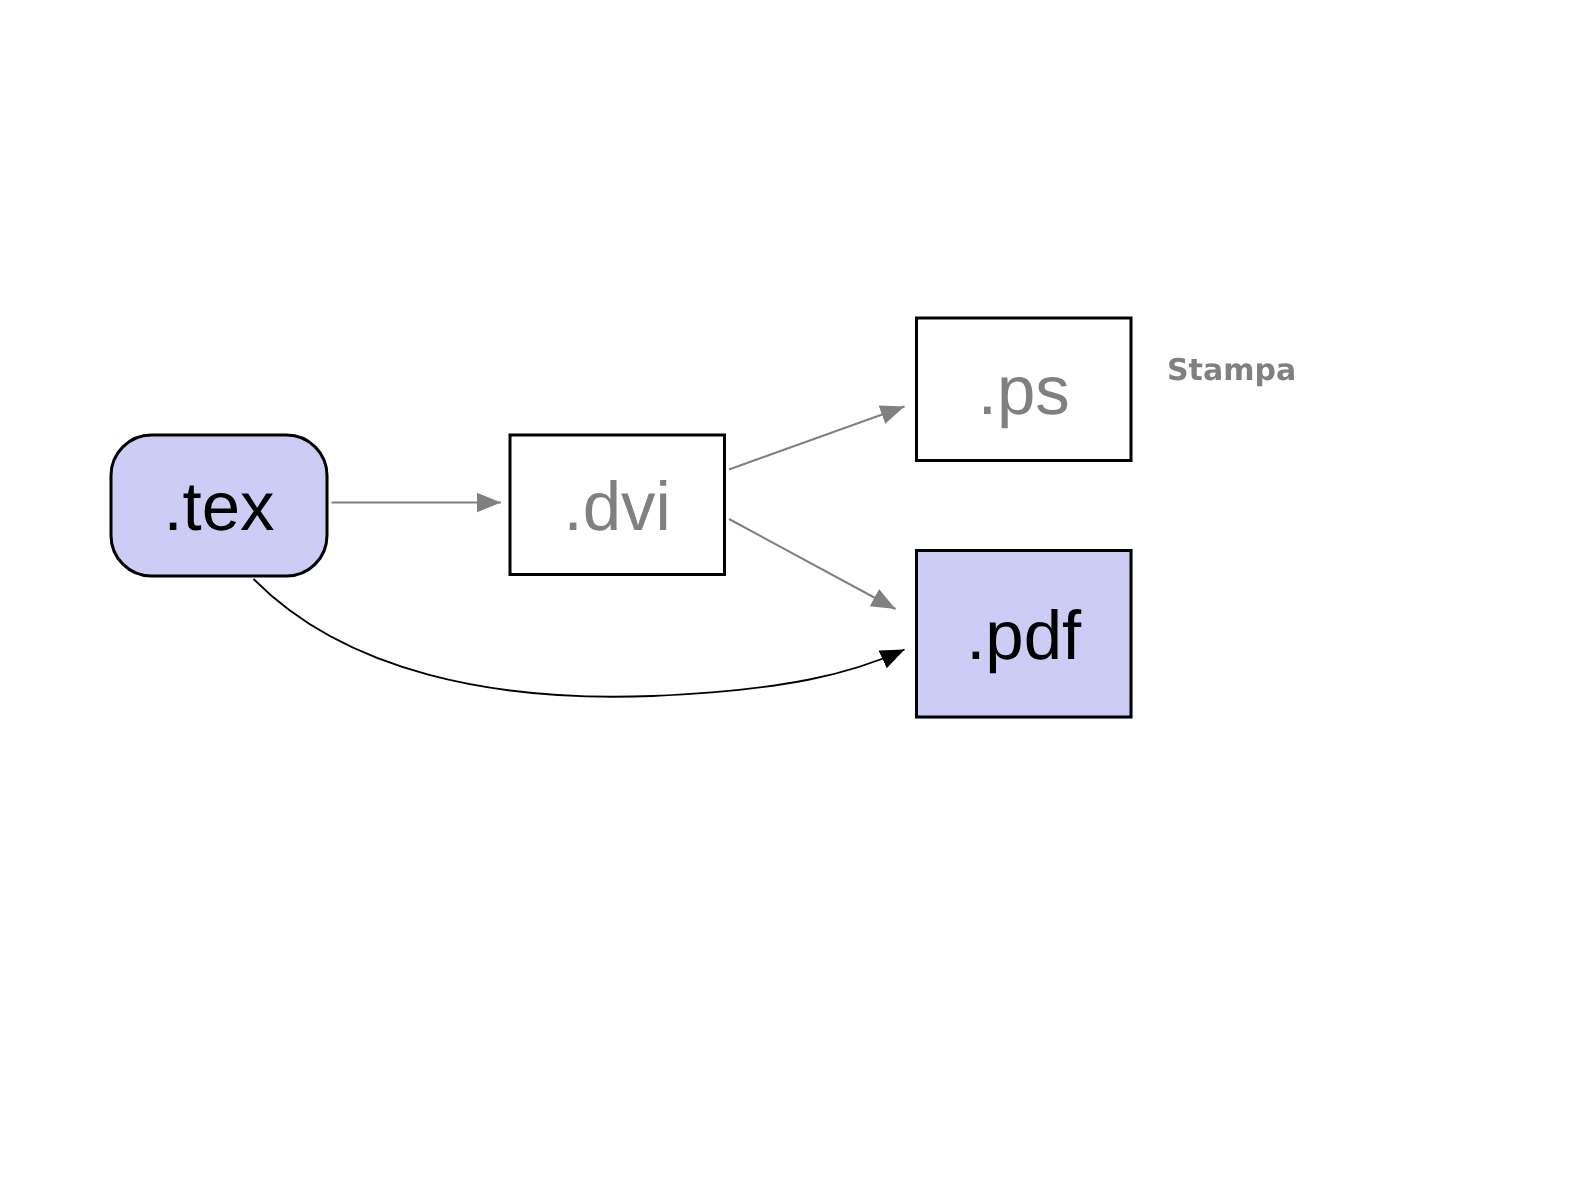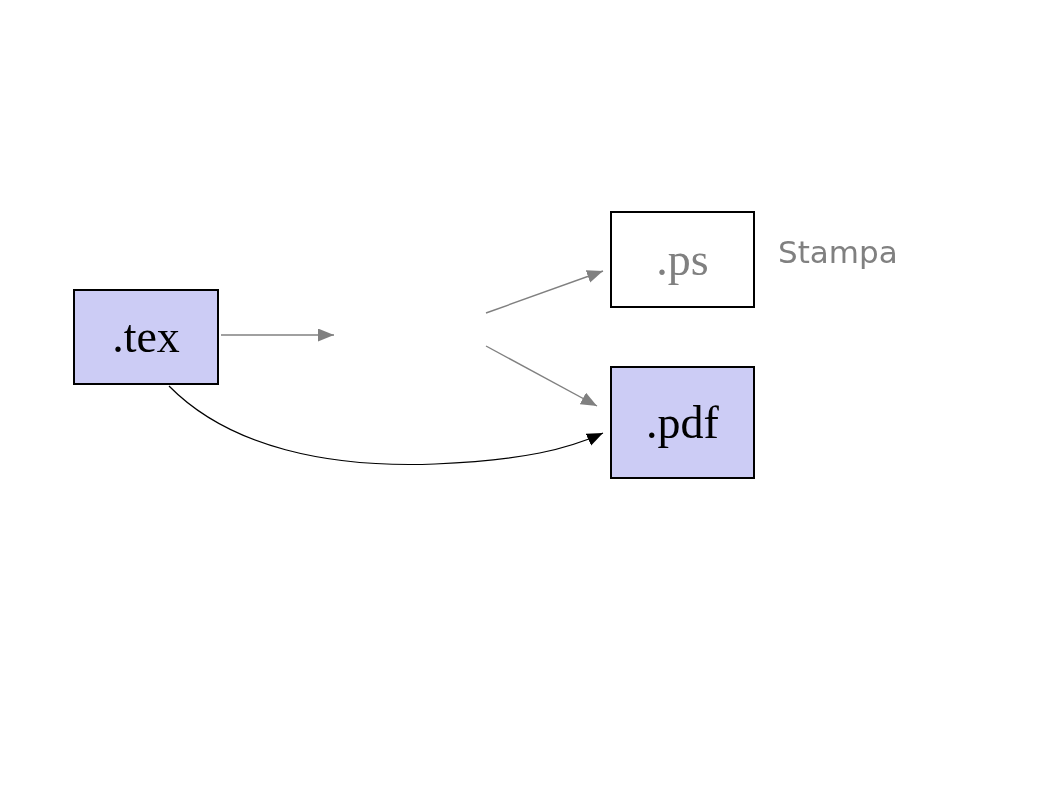--- a/index.html
+++ b/index.html
@@ -22,41 +22,42 @@
     width: 1058px;
     height: 794px;
   }
   .node {
     position: absolute;
     box-sizing: border-box;
     border: 2px solid #000000;
     display: flex;
     align-items: center;
     justify-content: center;
-    font-family: Liberation Serif, serif;
+    font-family: Liberation Sans, sans-serif;
     font-size: 46px;
     line-height: 1;
     white-space: nowrap;
   }
   .node.highlight {
     background: #ccccf5;
     color: #000000;
   }
   .node.plain {
     background: #ffffff;
     color: #808080;
   }
-  .node-tex { left: 73px;  top: 289px; width: 146px; height: 96px; }
+  .node-tex { left: 73px;  top: 289px; width: 146px; height: 96px; border-radius: 28px; }
   .node-dvi { left: 339px; top: 289px; width: 145px; height: 95px; }
   .node-ps  { left: 610px; top: 211px; width: 145px; height: 97px; }
   .node-pdf { left: 610px; top: 366px; width: 145px; height: 113px; }
   .note {
     position: absolute;
-    font-size: 31px;
+    font-size: 20px;
     line-height: 1.2;
+    font-weight: bold;
   }
   .note-ps {
     left: 778px;
     top: 234px;
     color: #808080;
   }
   .note-pdf {
     left: 778px;
     top: 374px;
     width: 280px;
@@ -80,20 +81,23 @@
     <path d="M 221 335 L 334 335" stroke="#808080" stroke-width="1.4" fill="none" marker-end="url(#arrow-gray)"></path>
     <path d="M 486 313 L 603 271" stroke="#808080" stroke-width="1.4" fill="none" marker-end="url(#arrow-gray)"></path>
     <path d="M 486 346 L 597 406" stroke="#808080" stroke-width="1.4" fill="none" marker-end="url(#arrow-gray)"></path>
     <path d="M 169 386 C 230 448, 330 468, 435 464 C 525 460, 568 449, 603 433" stroke="#000000" stroke-width="1.2" fill="none" marker-end="url(#arrow-black)"></path>
   </svg>
 
   <div class="node node-tex highlight">
     <span>.tex</span>
   </div>
 
+  <div class="node node-dvi plain">
+    <span>.dvi</span>
+  </div>
 
   <div class="node node-ps plain">
     <span>.ps</span>
   </div>
 
   <div class="node node-pdf highlight">
     <span>.pdf</span>
   </div>
 
   <div class="note note-ps">Stampa</div>

